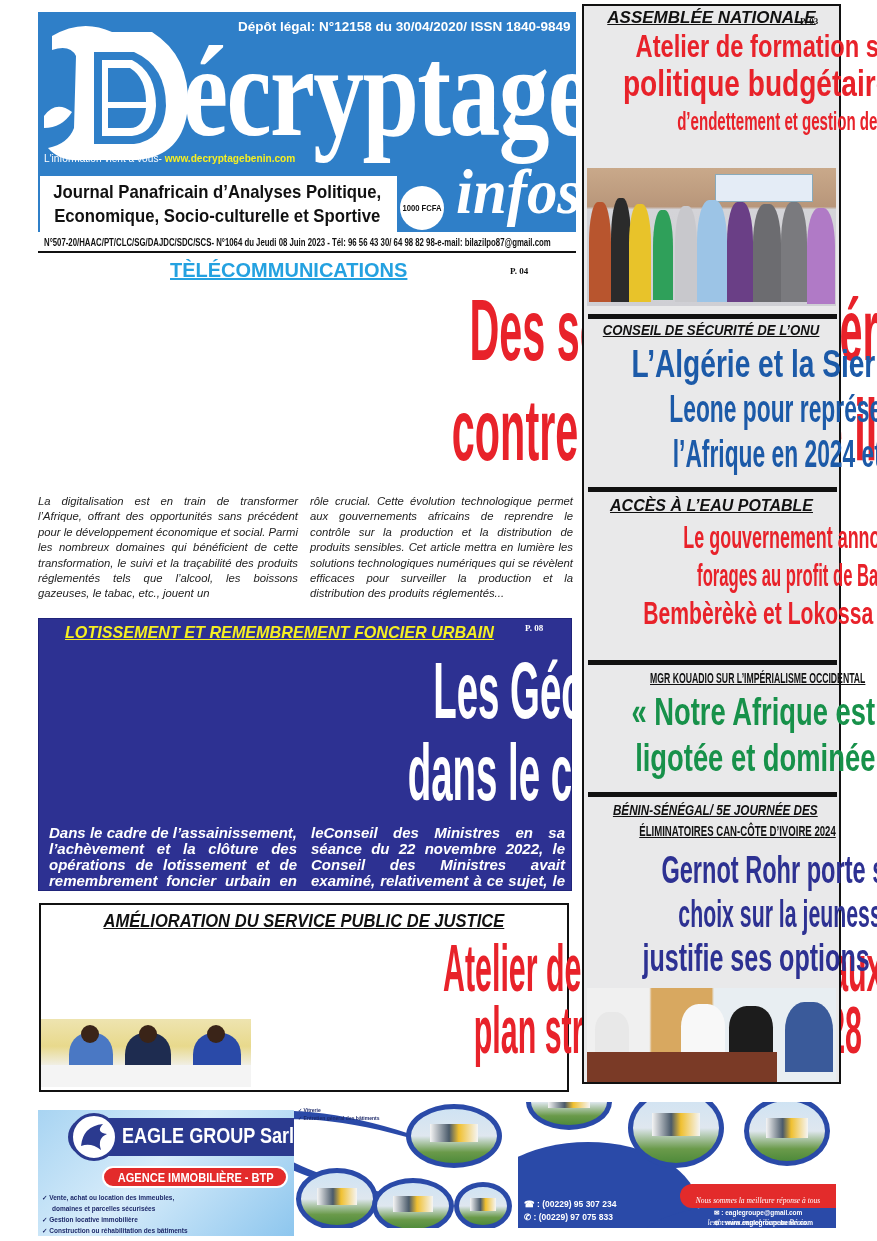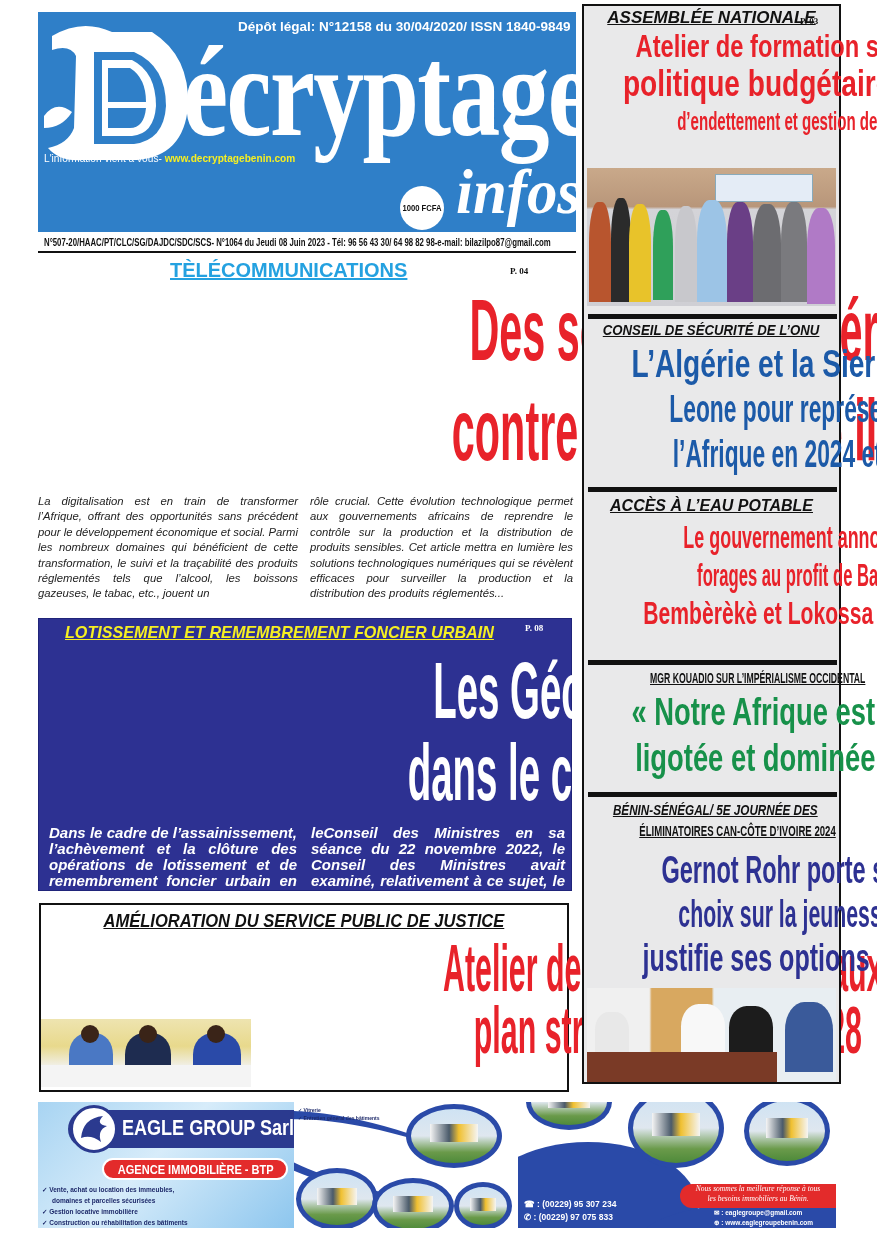--- a/index.html
+++ b/index.html
@@ -52,35 +52,35 @@
   .rcol { position: absolute; left: 582px; top: 4px; width: 259px; height: 1080px; background: #e9e9ea; border: 2px solid #111; }
   .r-sep { position: absolute; left: 4px; width: 249px; height: 5px; background: #111; }
   .r-kicker { position: absolute; left: 0; width: 255px; text-align: center; font-weight: bold; font-style: italic; color: #111; white-space: nowrap; }
   .r-kicker span { text-decoration: underline; display: inline-block; }
   .r-head { position: absolute; left: 0; width: 255px; text-align: center; font-weight: bold; white-space: nowrap; }
   .r-head .cond { transform: scaleX(0.72); }
   .r-photo { position: absolute; left: 3px; width: 249px; overflow: hidden; }
 
   
   .ad { position: absolute; top: 1102px; height: 126px; overflow: hidden; }
-  .ad1 { left: 38px; width: 256px; background: linear-gradient(135deg, #a8d4f2 0%, #d7ecfa 45%, #8dc6ee 100%); }
+  .ad1 { left: 38px; width: 256px; background: linear-gradient(135deg, #a8d4f2 0%, #d7ecfa 45%, #8dc6ee 100%); margin-top: 8px; }
   .ad2 { left: 294px; width: 224px; background: #ffffff; }
   .ad3 { left: 518px; width: 318px; background: #ffffff; }
   .eagle-banner { position: absolute; left: 30px; top: 8px; width: 228px; height: 38px; background: #2b3a8f; border-radius: 19px 0 0 19px; }
   .eagle-logo { position: absolute; left: 32px; top: 3px; width: 48px; height: 48px; border-radius: 50%; background: #ffffff; border: 3px solid #2b3a8f; }
   .eagle-name { position: absolute; left: 84px; top: 13px; font-size: 22px; font-weight: bold; color: #ffffff; white-space: nowrap; transform: scaleX(0.82); transform-origin: left top; }
   .eagle-agency { position: absolute; left: 64px; top: 56px; width: 186px; height: 22px; background: #e32b2b; border-radius: 11px; border: 2px solid #fff; text-align: left; }
   .eagle-agency span { font-size: 13px; font-weight: bold; color: #ffffff; line-height: 19px; white-space: nowrap; display: inline-block; transform: scaleX(0.85); }
   .ad-list { position: absolute; left: 4px; top: 82px; font-size: 6.5px; font-weight: bold; color: #1e2a6a; line-height: 11px; white-space: nowrap; }
   .ad-list2 { position: absolute; left: 4px; top: 4px; font-size: 5px; font-weight: bold; color: #1e2a6a; line-height: 8px; white-space: nowrap; }
   .circ { position: absolute; border-radius: 50%; border: 5px solid #2a4aa8; overflow: hidden; background: linear-gradient(180deg, #cfe3f3 0%, #dfe7ef 50%, #6a9a4a 80%, #4e8a3a 100%); }
   .circ::after { content: ""; position: absolute; left: 22%; top: 28%; width: 56%; height: 34%; background: linear-gradient(90deg, #f5f5f5 0%, #4a5a6a 40%, #f0c030 60%, #f5f5f5 100%); }
   .swoosh { position: absolute; border-radius: 50%; background: #2a4aa8; }
   .ad-slogan { position: absolute; left: 162px; top: 82px; width: 156px; height: 24px; background: #e32b2b; border-radius: 12px 0 0 12px; text-align: center; }
-  .ad-slogan span { font-family: "Liberation Serif", serif; font-style: italic; font-size: 7.5px; color: #ffffff; line-height: 10px; display: block; padding-top: 0; }
+  .ad-slogan span { font-family: "Liberation Serif", serif; font-style: italic; font-size: 7.5px; color: #ffffff; line-height: 10px; display: block; padding-top: 12px; }
   .ad-phones { position: absolute; left: 6px; top: 96px; font-size: 8.5px; font-weight: bold; color: #ffffff; line-height: 13px; white-space: nowrap; }
   .ad-contacts { position: absolute; left: 196px; top: 106px; font-size: 6.5px; font-weight: bold; color: #ffffff; line-height: 10px; white-space: nowrap; }
 
   .person { position: absolute; border-radius: 40% 40% 0 0; }
 </style>
 </head>
 <body>
 
 <div class="masthead">
   <svg class="mh-bigd" viewBox="0 0 150 150">
@@ -88,20 +88,26 @@
     <path d="M52 36 L92 36 Q124 50 124 90 Q122 124 92 128 L52 128 Z" fill="#2f7fc8"></path>
     <path d="M60 44 L90 44 Q114 56 114 90 Q112 118 90 120 L60 120 Z" fill="#ffffff"></path>
     <path d="M66 52 L88 52 Q104 62 104 86 L66 86 Z M66 92 L104 92 Q102 112 88 112 L66 112 Z" fill="#2f7fc8"></path>
     <path d="M2 100 Q14 84 30 96 Q20 112 2 112 Z" fill="#ffffff"></path>
   </svg>
   <div class="mh-depot">Dépôt légal: N°12158 du 30/04/2020/ ISSN 1840-9849</div>
   <div class="mh-word">écryptage</div>
   <div class="mh-tagline">
     <span>L'information vient à vous-</span>
     <span class="url">www.decryptagebenin.com</span>
+  </div>
+  <div class="mh-subtitle-box">
+    <div class="mh-subtitle">
+      <div>Journal Panafricain d’Analyses Politique,</div>
+      <div>Economique, Socio-culturelle et Sportive</div>
+    </div>
   </div>
   <div class="mh-price">
       <span>1000 FCFA</span>
     </div>
   <div class="mh-infos">infos</div>
 </div>
 <div class="mh-infoline">N°507-20/HAAC/PT/CLC/SG/DAJDC/SDC/SCS- N°1064 du Jeudi 08 Juin 2023 - Tél: 96 56 43 30/ 64 98 82 98-e-mail: bilazilpo87@gmail.com</div>
 <div class="mh-rule"></div>
 
 <div class="kicker-telecom">TÈLÉCOMMUNICATIONS</div>

